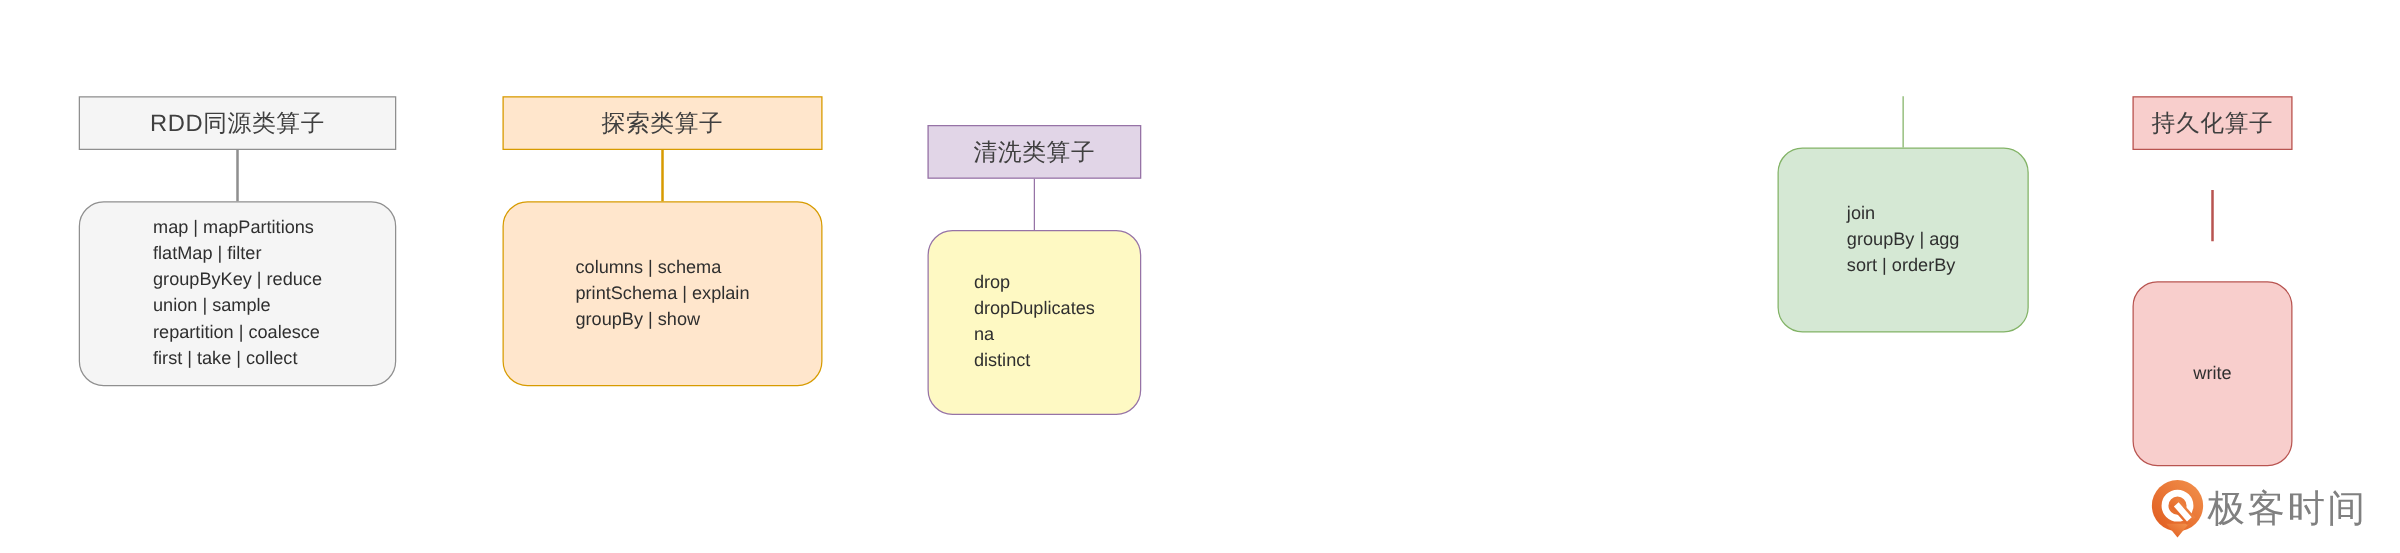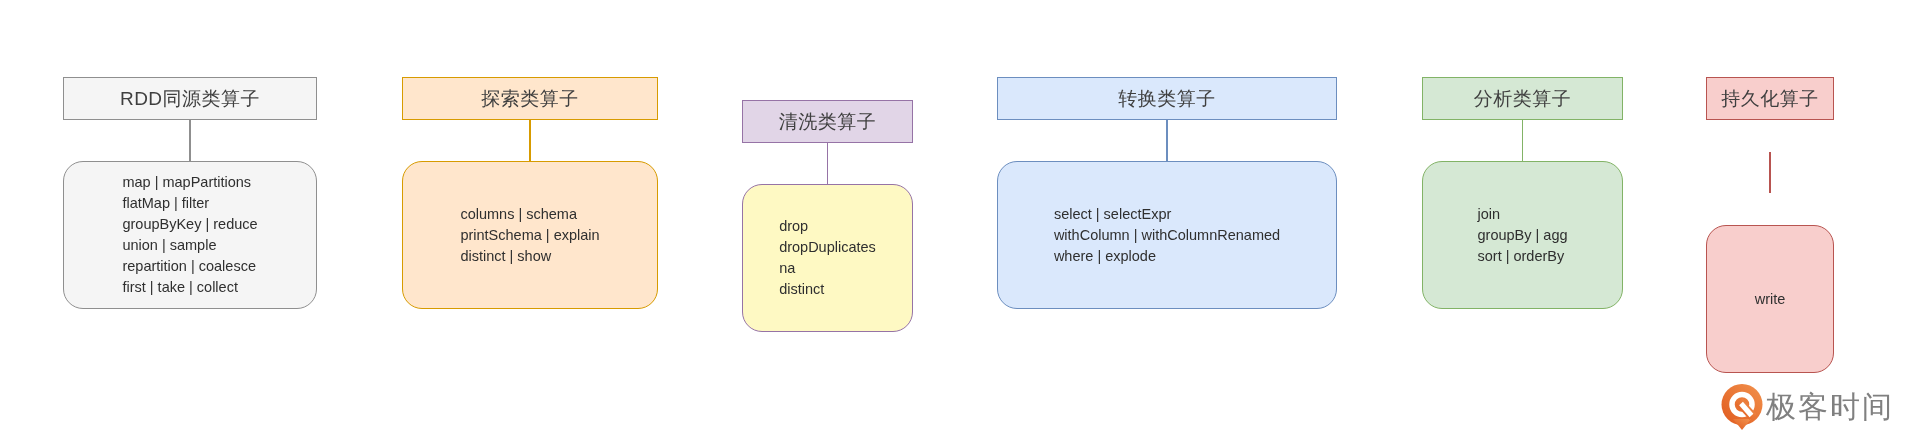--- a/index.html
+++ b/index.html
@@ -100,53 +100,39 @@
   </div>
 
   <div class="op-column col-1">
     <div class="group-header" style="background: rgb(255, 230, 204); border-color: rgb(215, 155, 0);">
       <span>探索类算子</span>
     </div>
     <div class="connector" style="background: rgb(215, 155, 0);"></div>
     <div class="group-body" style="background: rgb(255, 230, 204); border-color: rgb(215, 155, 0);">
       <div class="operator-list">columns | schema
 printSchema | explain
-distinct | show</div>
+groupBy | show</div>
     </div>
   </div>
 
   <div class="op-column col-2">
     <div class="group-header" style="background: rgb(225, 213, 231); border-color: rgb(150, 115, 166);">
       <span>清洗类算子</span>
     </div>
     <div class="connector" style="background: rgb(150, 115, 166);"></div>
     <div class="group-body" style="background: #fef9c3; border-color: rgb(150, 115, 166);">
       <div class="operator-list">drop
 dropDuplicates
 na
 distinct</div>
     </div>
   </div>
 
-  <div class="op-column col-3">
-    <div class="group-header" style="background: rgb(218, 232, 252); border-color: rgb(108, 142, 191);">
-      <span>转换类算子</span>
-    </div>
-    <div class="connector" style="background: rgb(108, 142, 191);"></div>
-    <div class="group-body" style="background: rgb(218, 232, 252); border-color: rgb(108, 142, 191);">
-      <div class="operator-list">select | selectExpr
-withColumn | withColumnRenamed
-where | explode</div>
-    </div>
-  </div>
 
   <div class="op-column col-4">
-    <div class="group-header" style="background: rgb(213, 232, 212); border-color: rgb(130, 179, 102);">
-      <span>分析类算子</span>
-    </div>
     <div class="connector" style="background: rgb(130, 179, 102);"></div>
     <div class="group-body" style="background: rgb(213, 232, 212); border-color: rgb(130, 179, 102);">
       <div class="operator-list">join
 groupBy | agg
 sort | orderBy</div>
     </div>
   </div>
 
   <div class="op-column col-5">
     <div class="group-header" style="background: rgb(248, 206, 204); border-color: rgb(184, 84, 80);">

